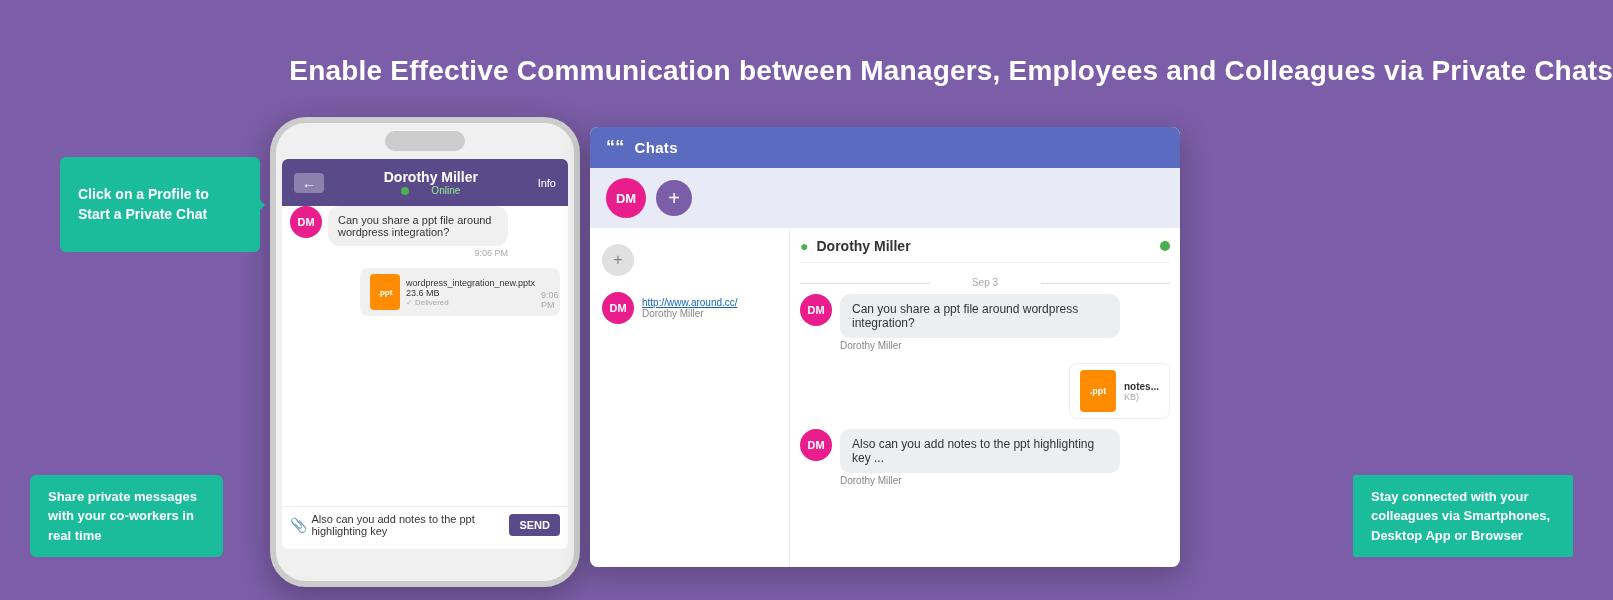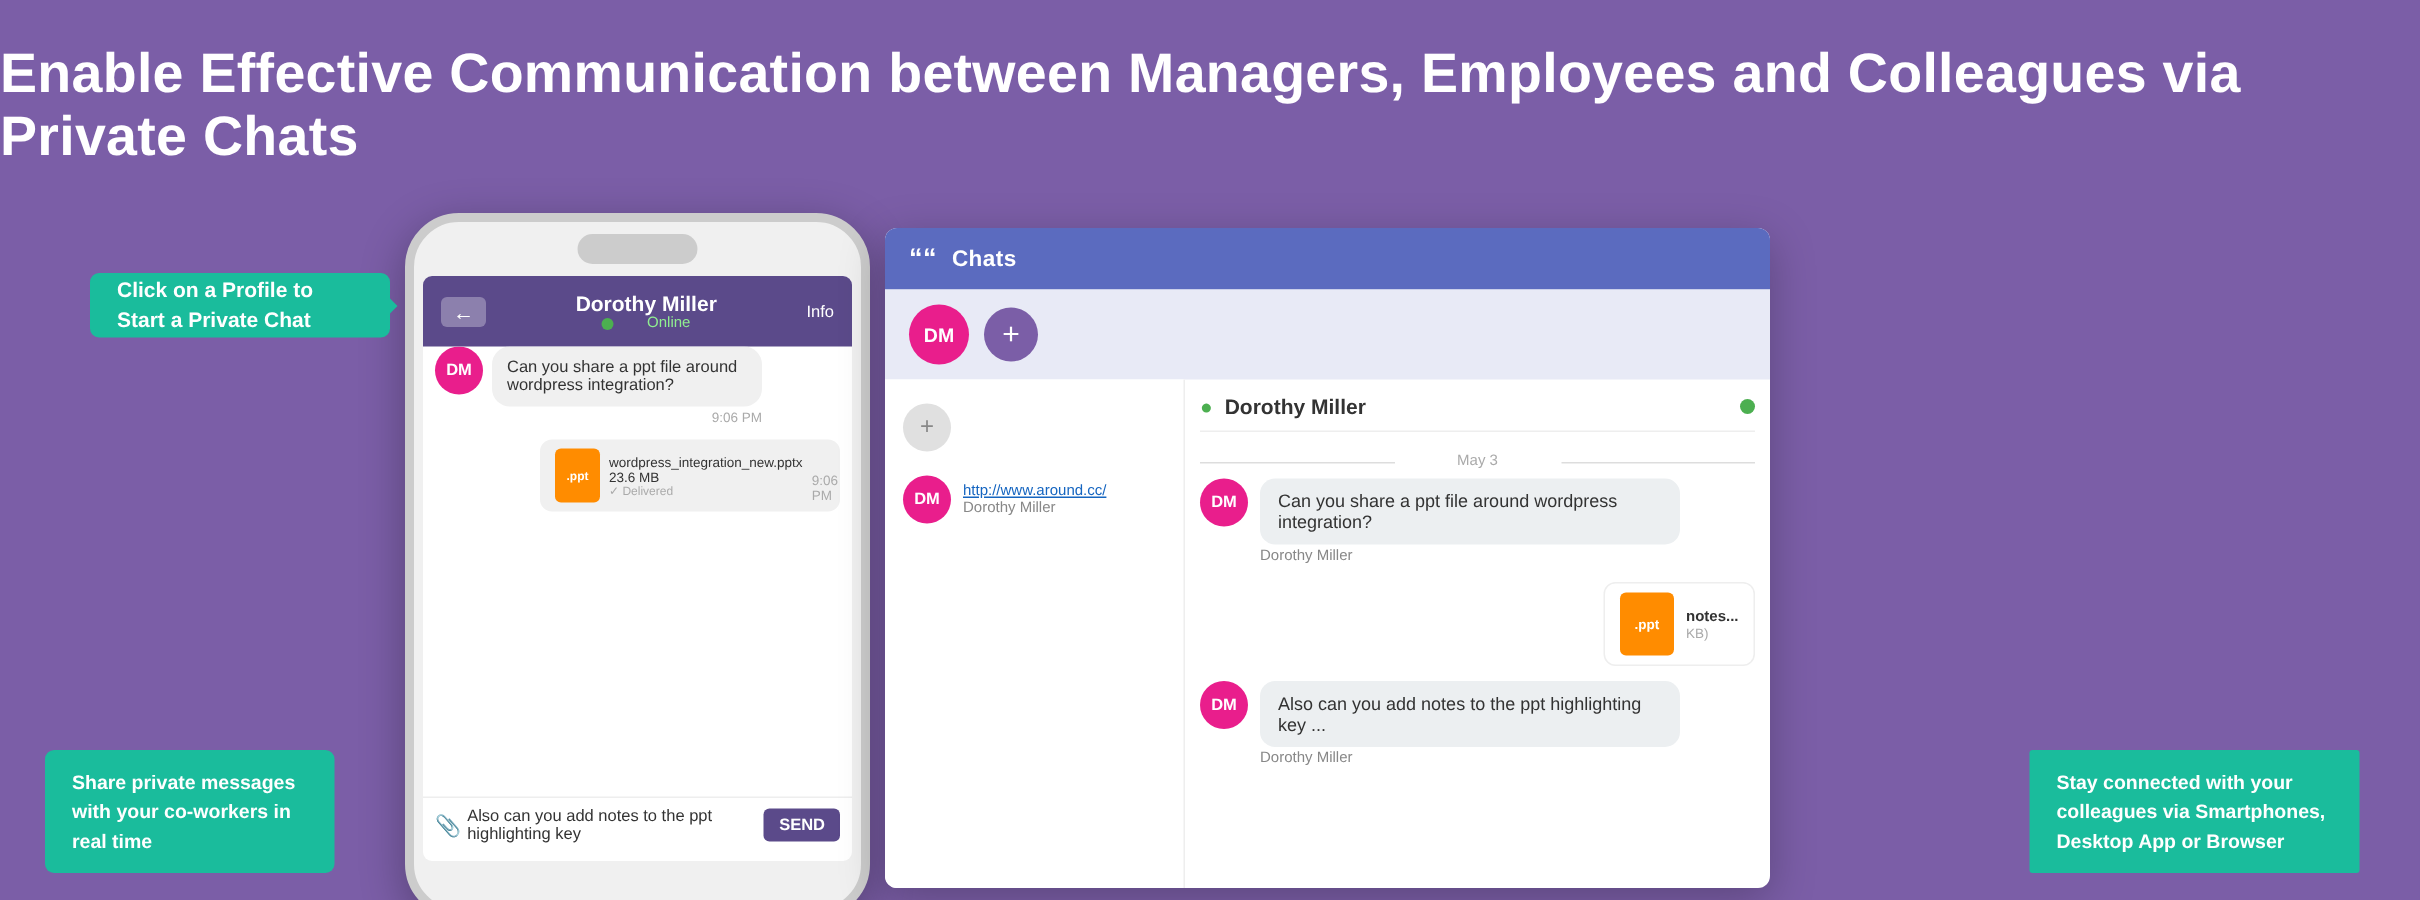--- a/index.html
+++ b/index.html
@@ -7,25 +7,25 @@
       width: 1613px;
       height: 600px;
       background: #7B5EA7;
       font-family: 'Segoe UI', Arial, sans-serif;
       overflow: hidden;
       position: relative;
     }
 
     
     .main-heading {
-      text-align: left;
-      color: #fff;
-      font-size: 37px;
-      font-weight: 700;
-      padding-top: 28px;
+      text-align: right;
+      color: #fff;
+      font-size: 28px;
+      font-weight: 700;
+      padding-top: 55px;
       padding-bottom: 20px;
       letter-spacing: 0.2px;
     }
 
     
     .content-area {
       position: relative;
       width: 100%;
       height: 480px;
       display: flex;
@@ -35,21 +35,21 @@
 
     
     .tooltip-left-top {
       position: absolute;
       left: 60px;
       top: 50px;
       background: #1ABC9C;
       color: #fff;
       font-size: 14px;
       font-weight: 700;
-      padding: 2px 18px;
+      padding: 28px 18px;
       border-radius: 6px;
       width: 200px;
       line-height: 1.4;
       z-index: 10;
     }
     .tooltip-left-top::after {
       content: '';
       position: absolute;
       right: -10px;
       top: 50%;
@@ -578,21 +578,21 @@
           </div>
         </div>
       </div>
 
       <div class="chat-right">
         <div class="cr-active-header">
           <span style="font-size:14px;color:#4CAF50;">●</span>
           <span class="cr-active-name">Dorothy Miller</span>
           <div class="online-indicator"></div>
         </div>
-        <div class="date-divider">May 3</div>
+        <div class="date-divider">Sep 3</div>
         <div class="cr-msg-row">
           <div class="cr-avatar">DM</div>
           <div>
             <div class="cr-bubble">Can you share a ppt file around wordpress integration?</div>
             <div class="cr-sender">Dorothy Miller</div>
           </div>
         </div>
         <div class="cr-file-row">
           <div class="cr-file-box">
             <div class="cr-file-icon">

